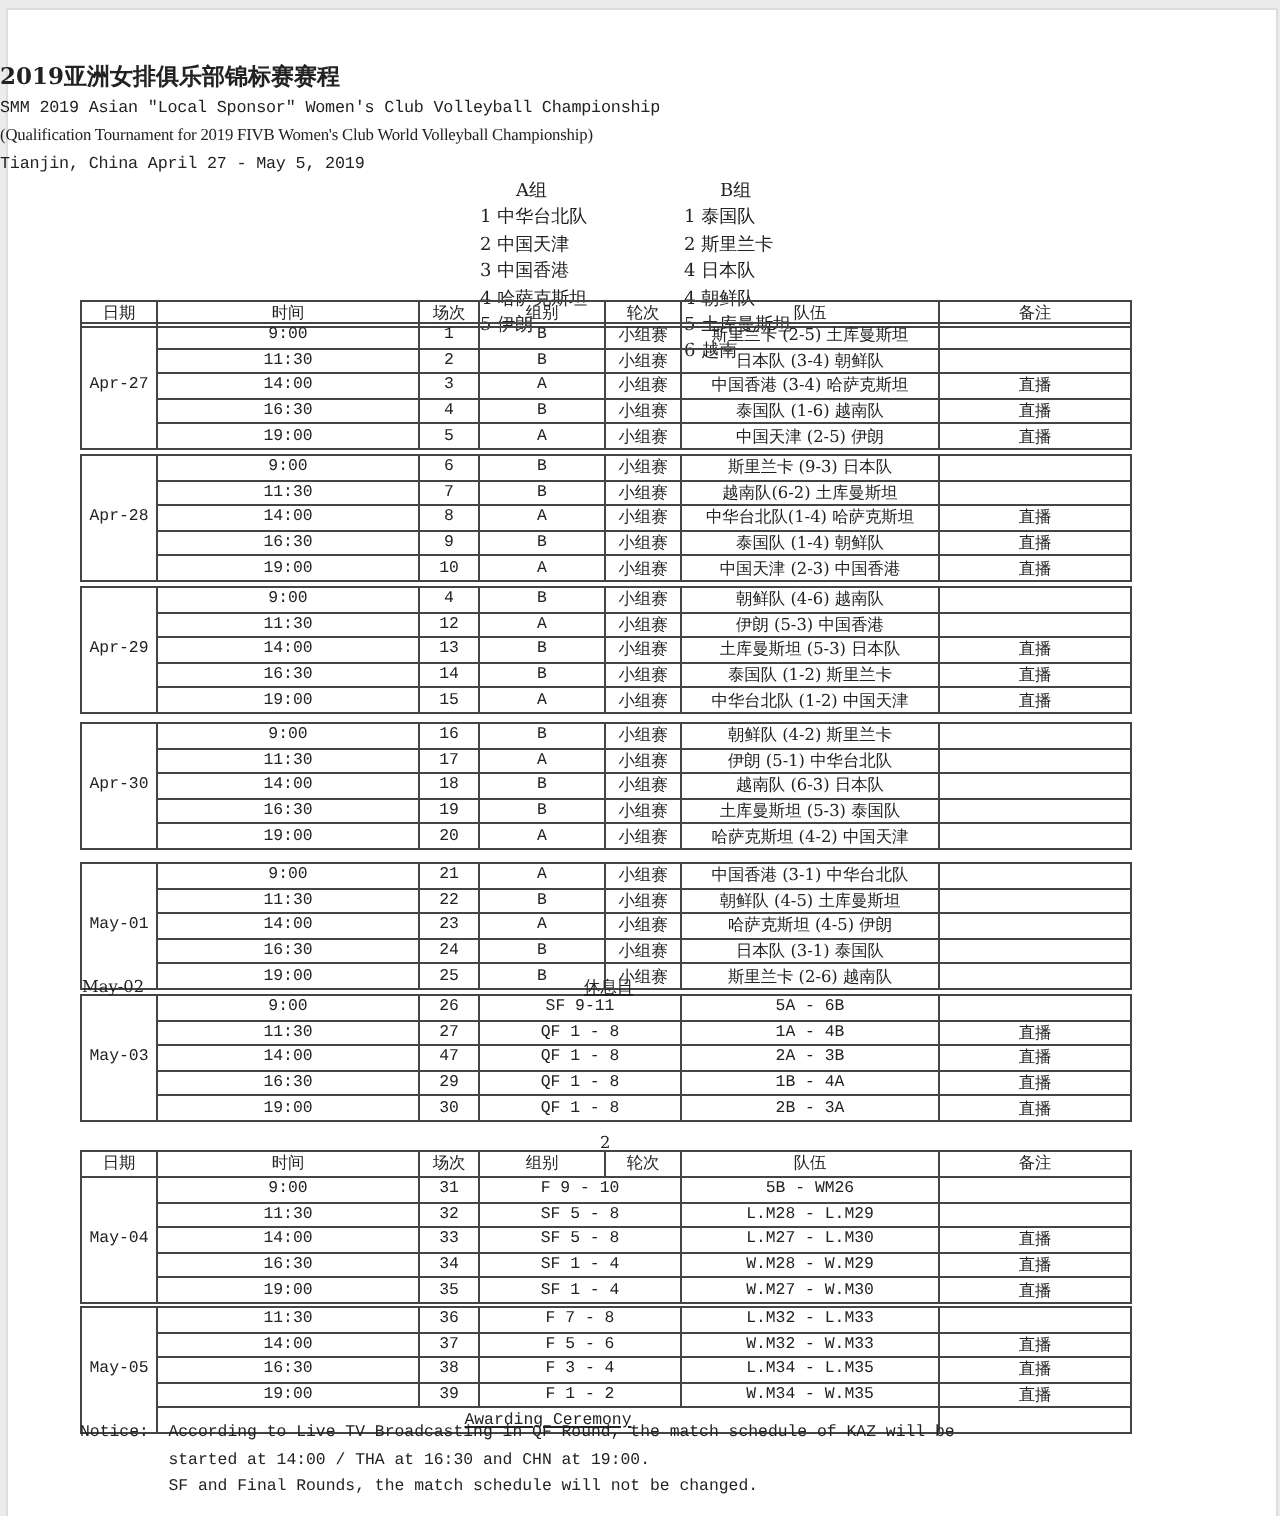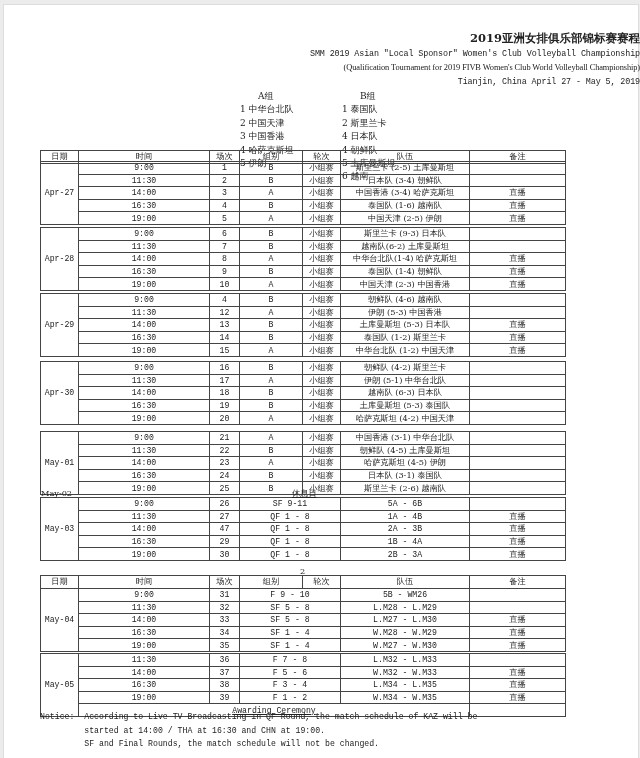--- a/index.html
+++ b/index.html
@@ -1,18 +1,18 @@
 <!DOCTYPE html>
 <html><head>
 <meta charset="utf-8">
 <style>
   html, body { margin:0; padding:0; background:#ececec; }
   body { width:640px; height:758px; position:relative; overflow:hidden; font-family:"DejaVu Serif","Liberation Serif",serif; color:#222; }
   .page { position:absolute; left:3px; top:4px; width:634px; height:760px; background:#fff; border:1px solid #ddd; }
-  .hdr { position:absolute; left:0; width:640px; text-align:right; white-space:nowrap; }
+  .hdr { position:absolute; left:0; width:640px; text-align:left; white-space:nowrap; }
   .title { top:31px; font-size:11.5px; font-weight:bold; }
   .sub { font-size:8.4px; font-family:"Liberation Mono","DejaVu Sans Mono",monospace; letter-spacing:-0.1px; }
   .sub1 { top:49px; }
   .sub2 { top:63px;font-family:Liberation Serif, serif; }
   .sub3 { top:77px; }
   .grp { position:absolute; font-size:9px; line-height:13.4px; }
   .grp .gh { padding-left:18px; }
   .tbl { position:absolute; left:40px; width:525px; border-collapse:collapse; font-size:8.2px; table-layout:fixed; }
   .tbl td { border:1px solid #444; padding:0; height:11.6px; line-height:11px; text-align:center; white-space:nowrap; overflow:hidden; }
   .mono { font-family:"Liberation Mono","DejaVu Sans Mono",monospace; }

